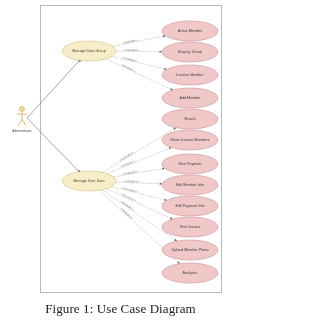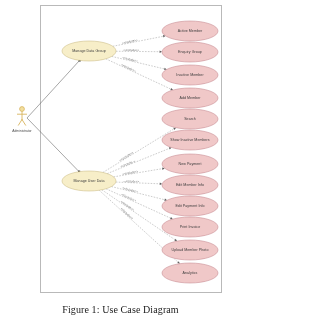--- a/index.html
+++ b/index.html
@@ -107,21 +107,21 @@
   #caption {
     position: absolute;
     left: 0;
     top: 296px;
     width: 241px;
     height: 26px;
     display: flex;
     align-items: center;
     justify-content: center;
     font-family: "Liberation Serif", serif;
-    font-size: 10px;
+    font-size: 13px;
     color: #1a1a1a;
     letter-spacing: 0.1px;
     white-space: nowrap;
   }
 </style>
 </head>
 <body>
 
 <div id="stage">
 

